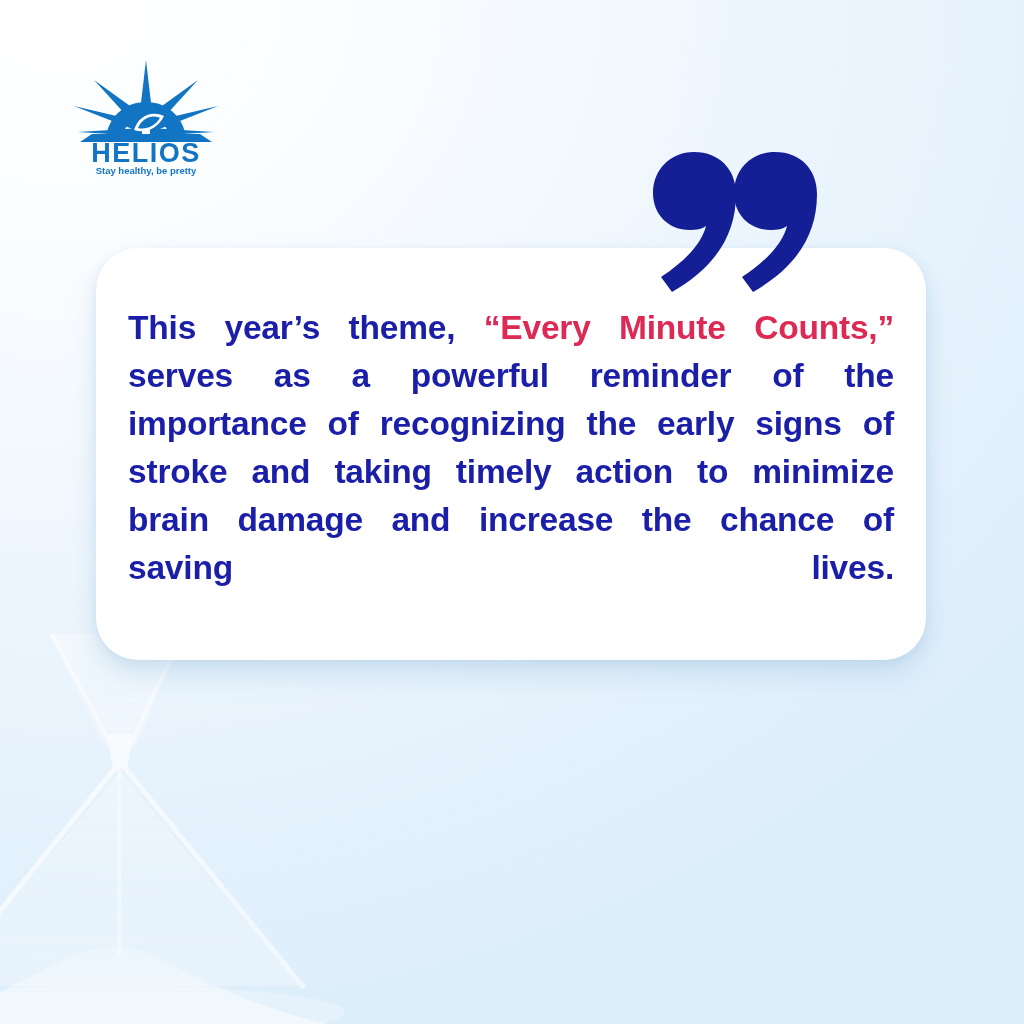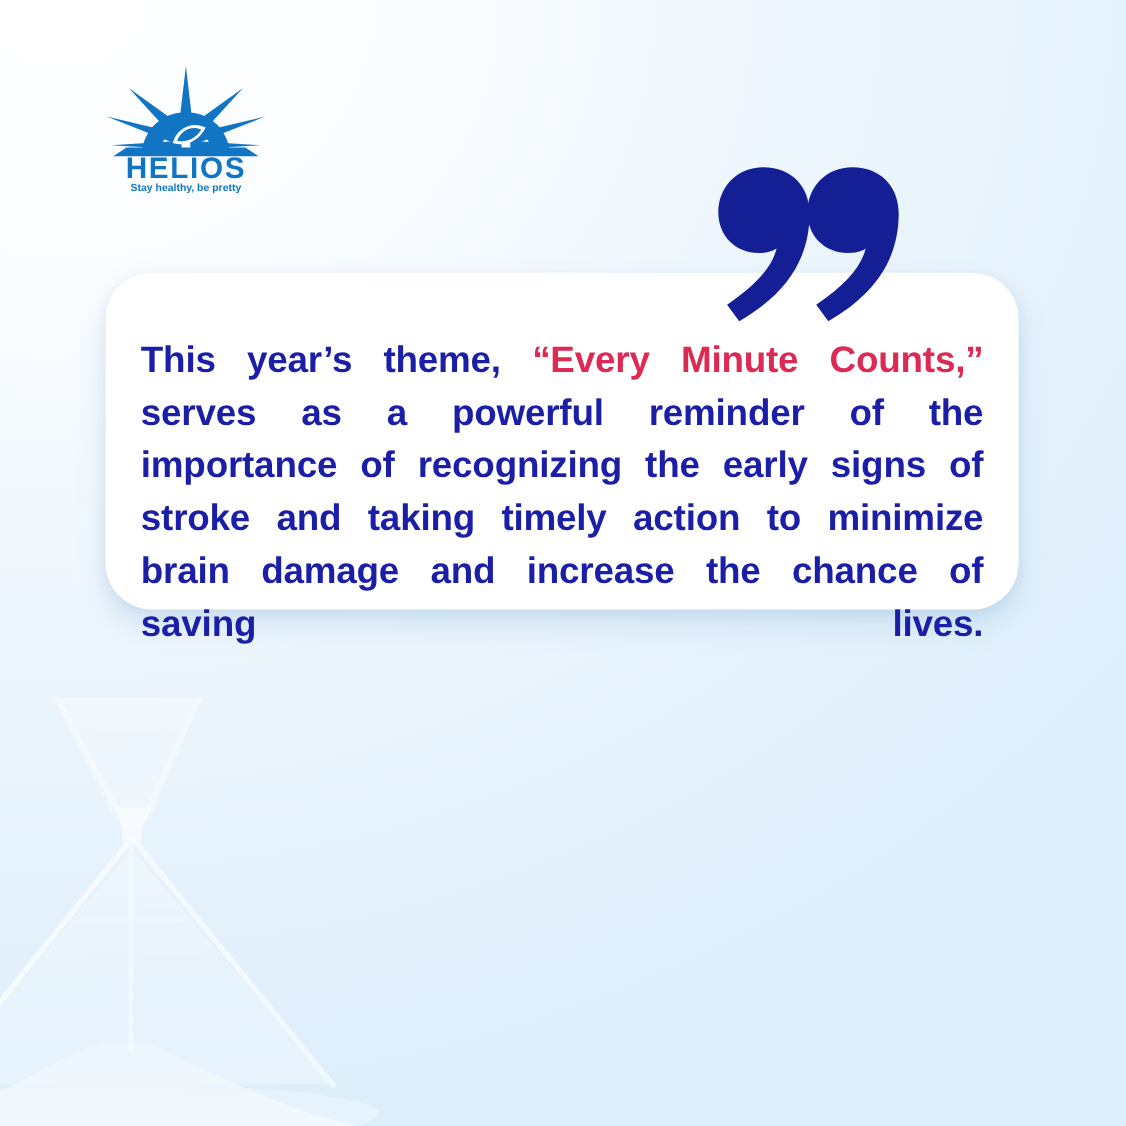--- a/index.html
+++ b/index.html
@@ -23,37 +23,37 @@
     position:absolute;
     left:-120px; bottom:-40px;
     width:470px; height:430px;
     opacity:0.75;
     pointer-events:none;
   }
 
   
   #logo {
     position:absolute;
-    left:95px; top:58px;
+    left:72px; top:58px;
     width:148px; height:118px;
   }
 
   
   #quote-mark {
     position:absolute;
     left:648px; top:150px;
     width:170px; height:145px;
     z-index:3;
   }
 
   
   #card {
     position:absolute;
     left:96px; top:248px;
-    width:830px; height:306px;
+    width:830px; height:412px;
     background:#ffffff;
     border-radius:42px;
     box-shadow:0 14px 26px rgba(110,160,200,0.22),
                0 3px 10px rgba(120,170,210,0.14);
     z-index:2;
     padding-left:43px;
   }
 
   #quote-body {
     position:absolute;

